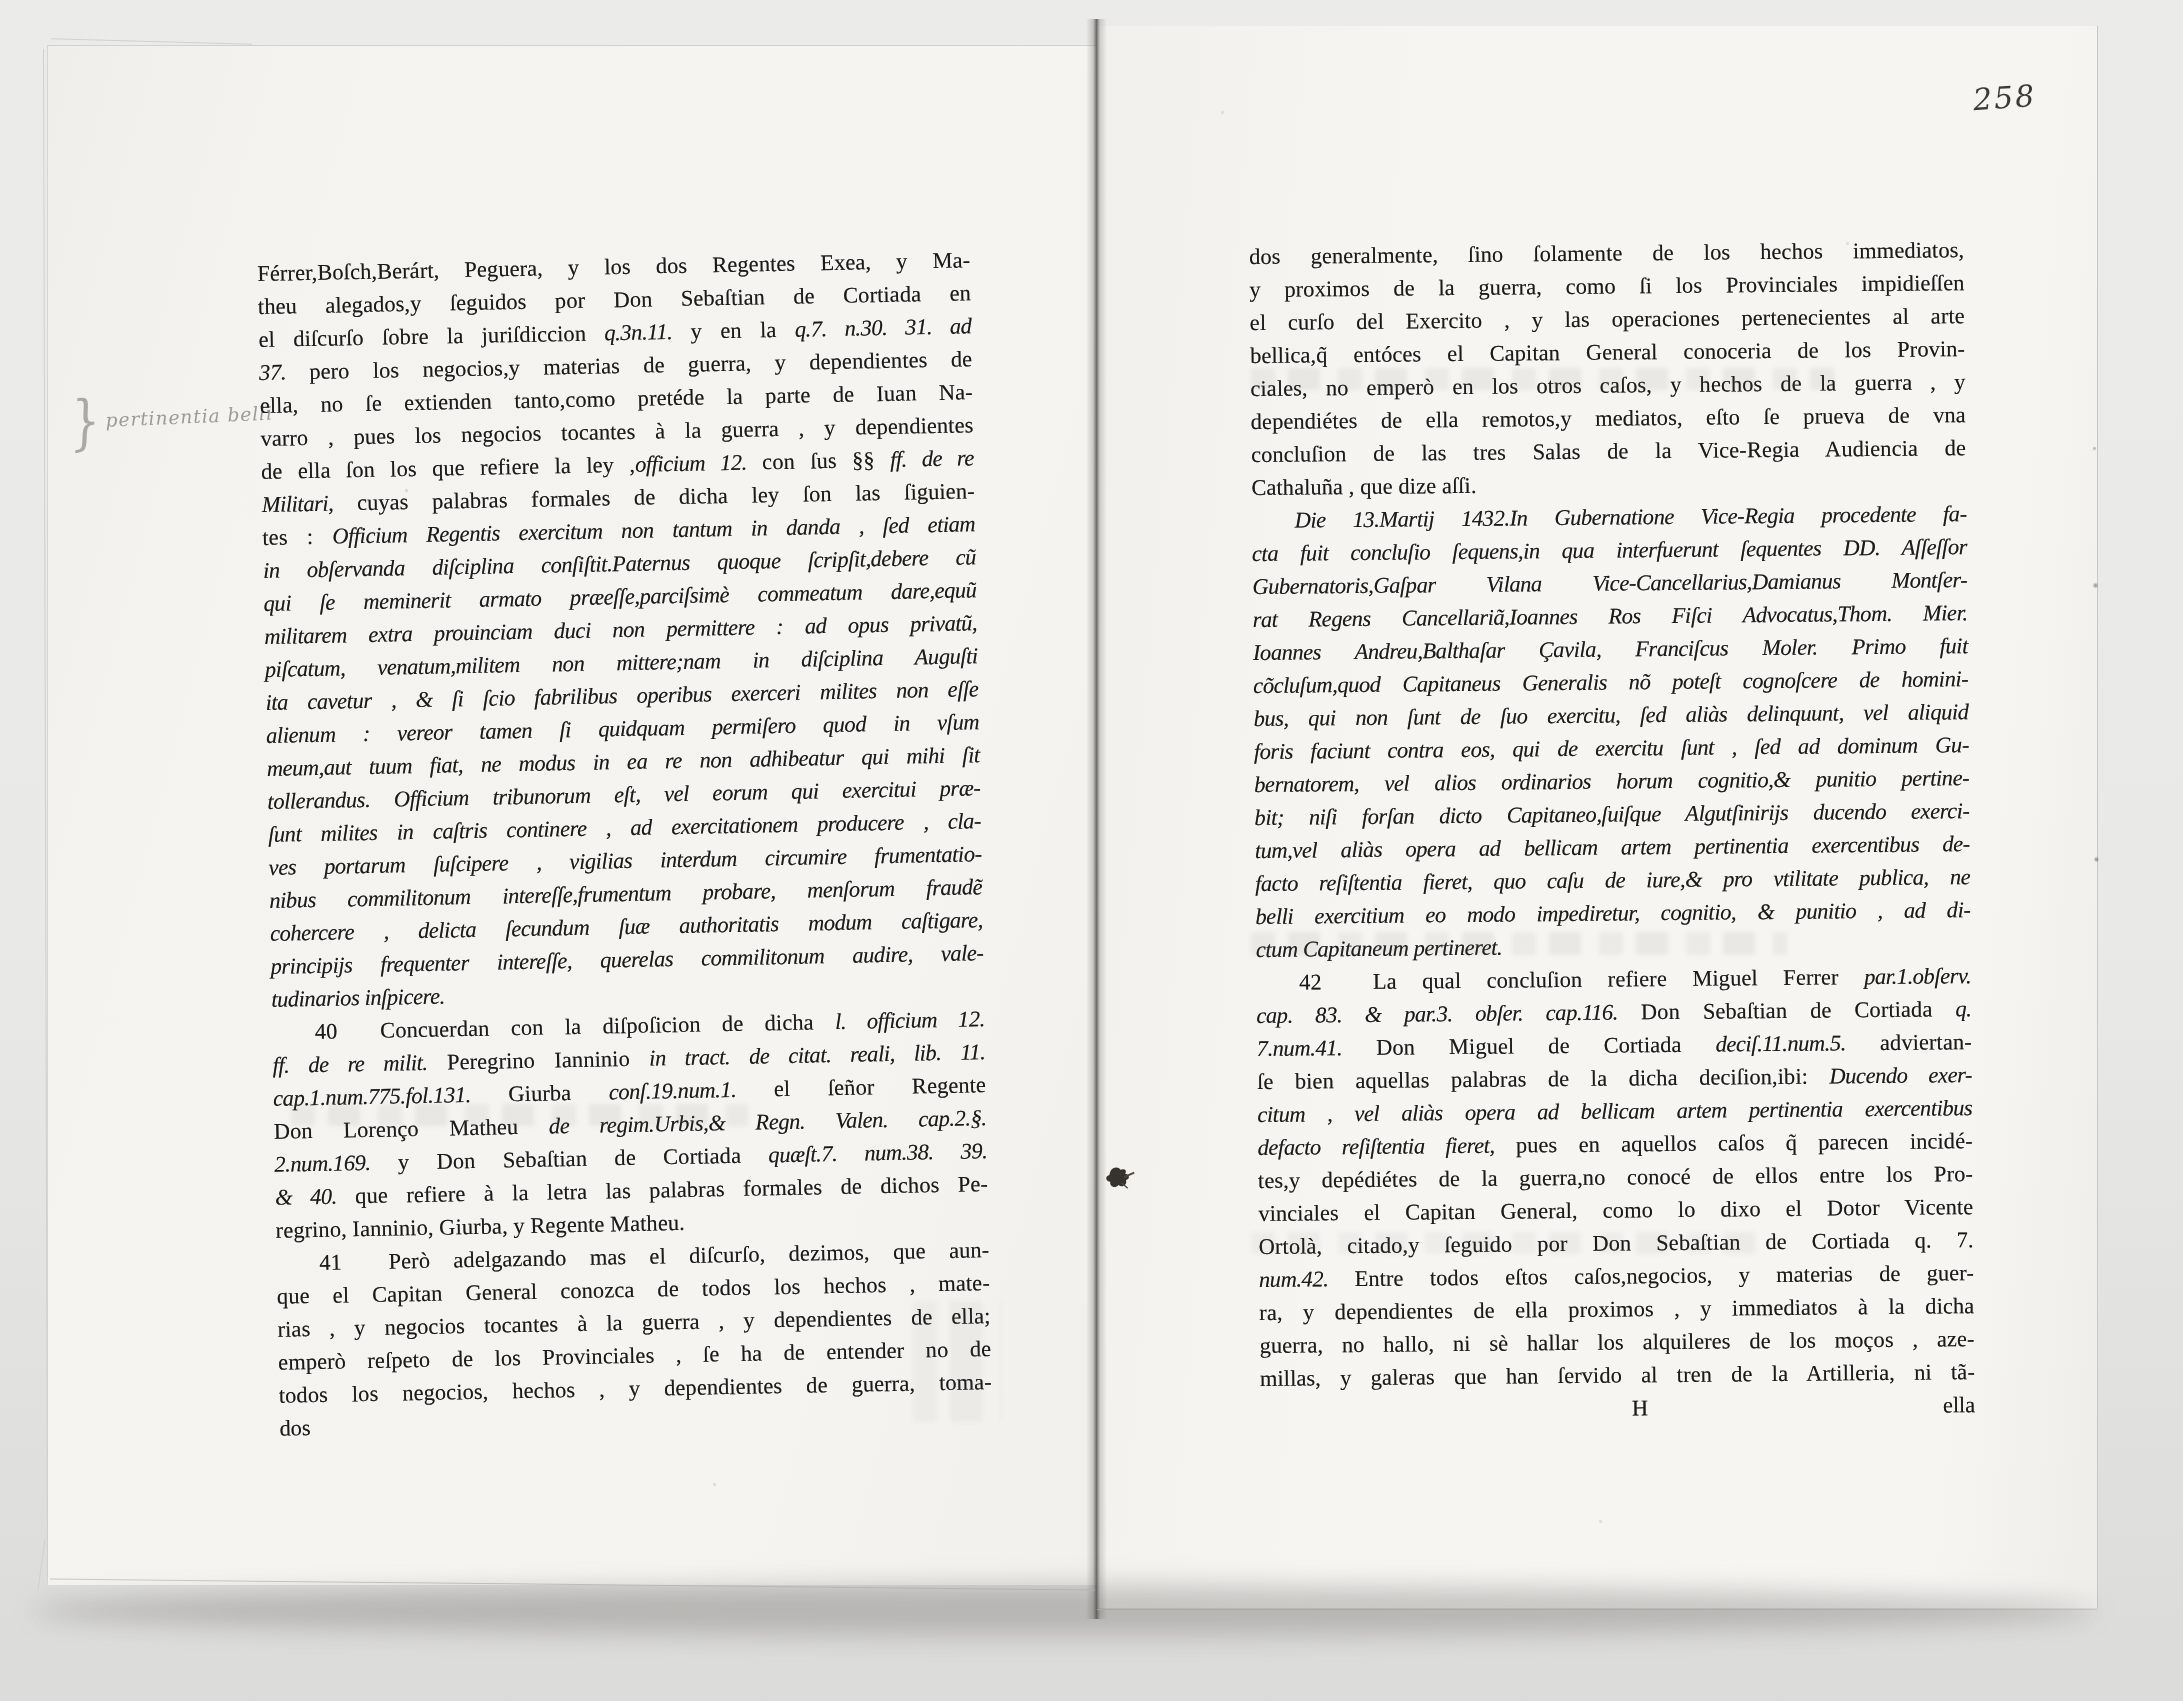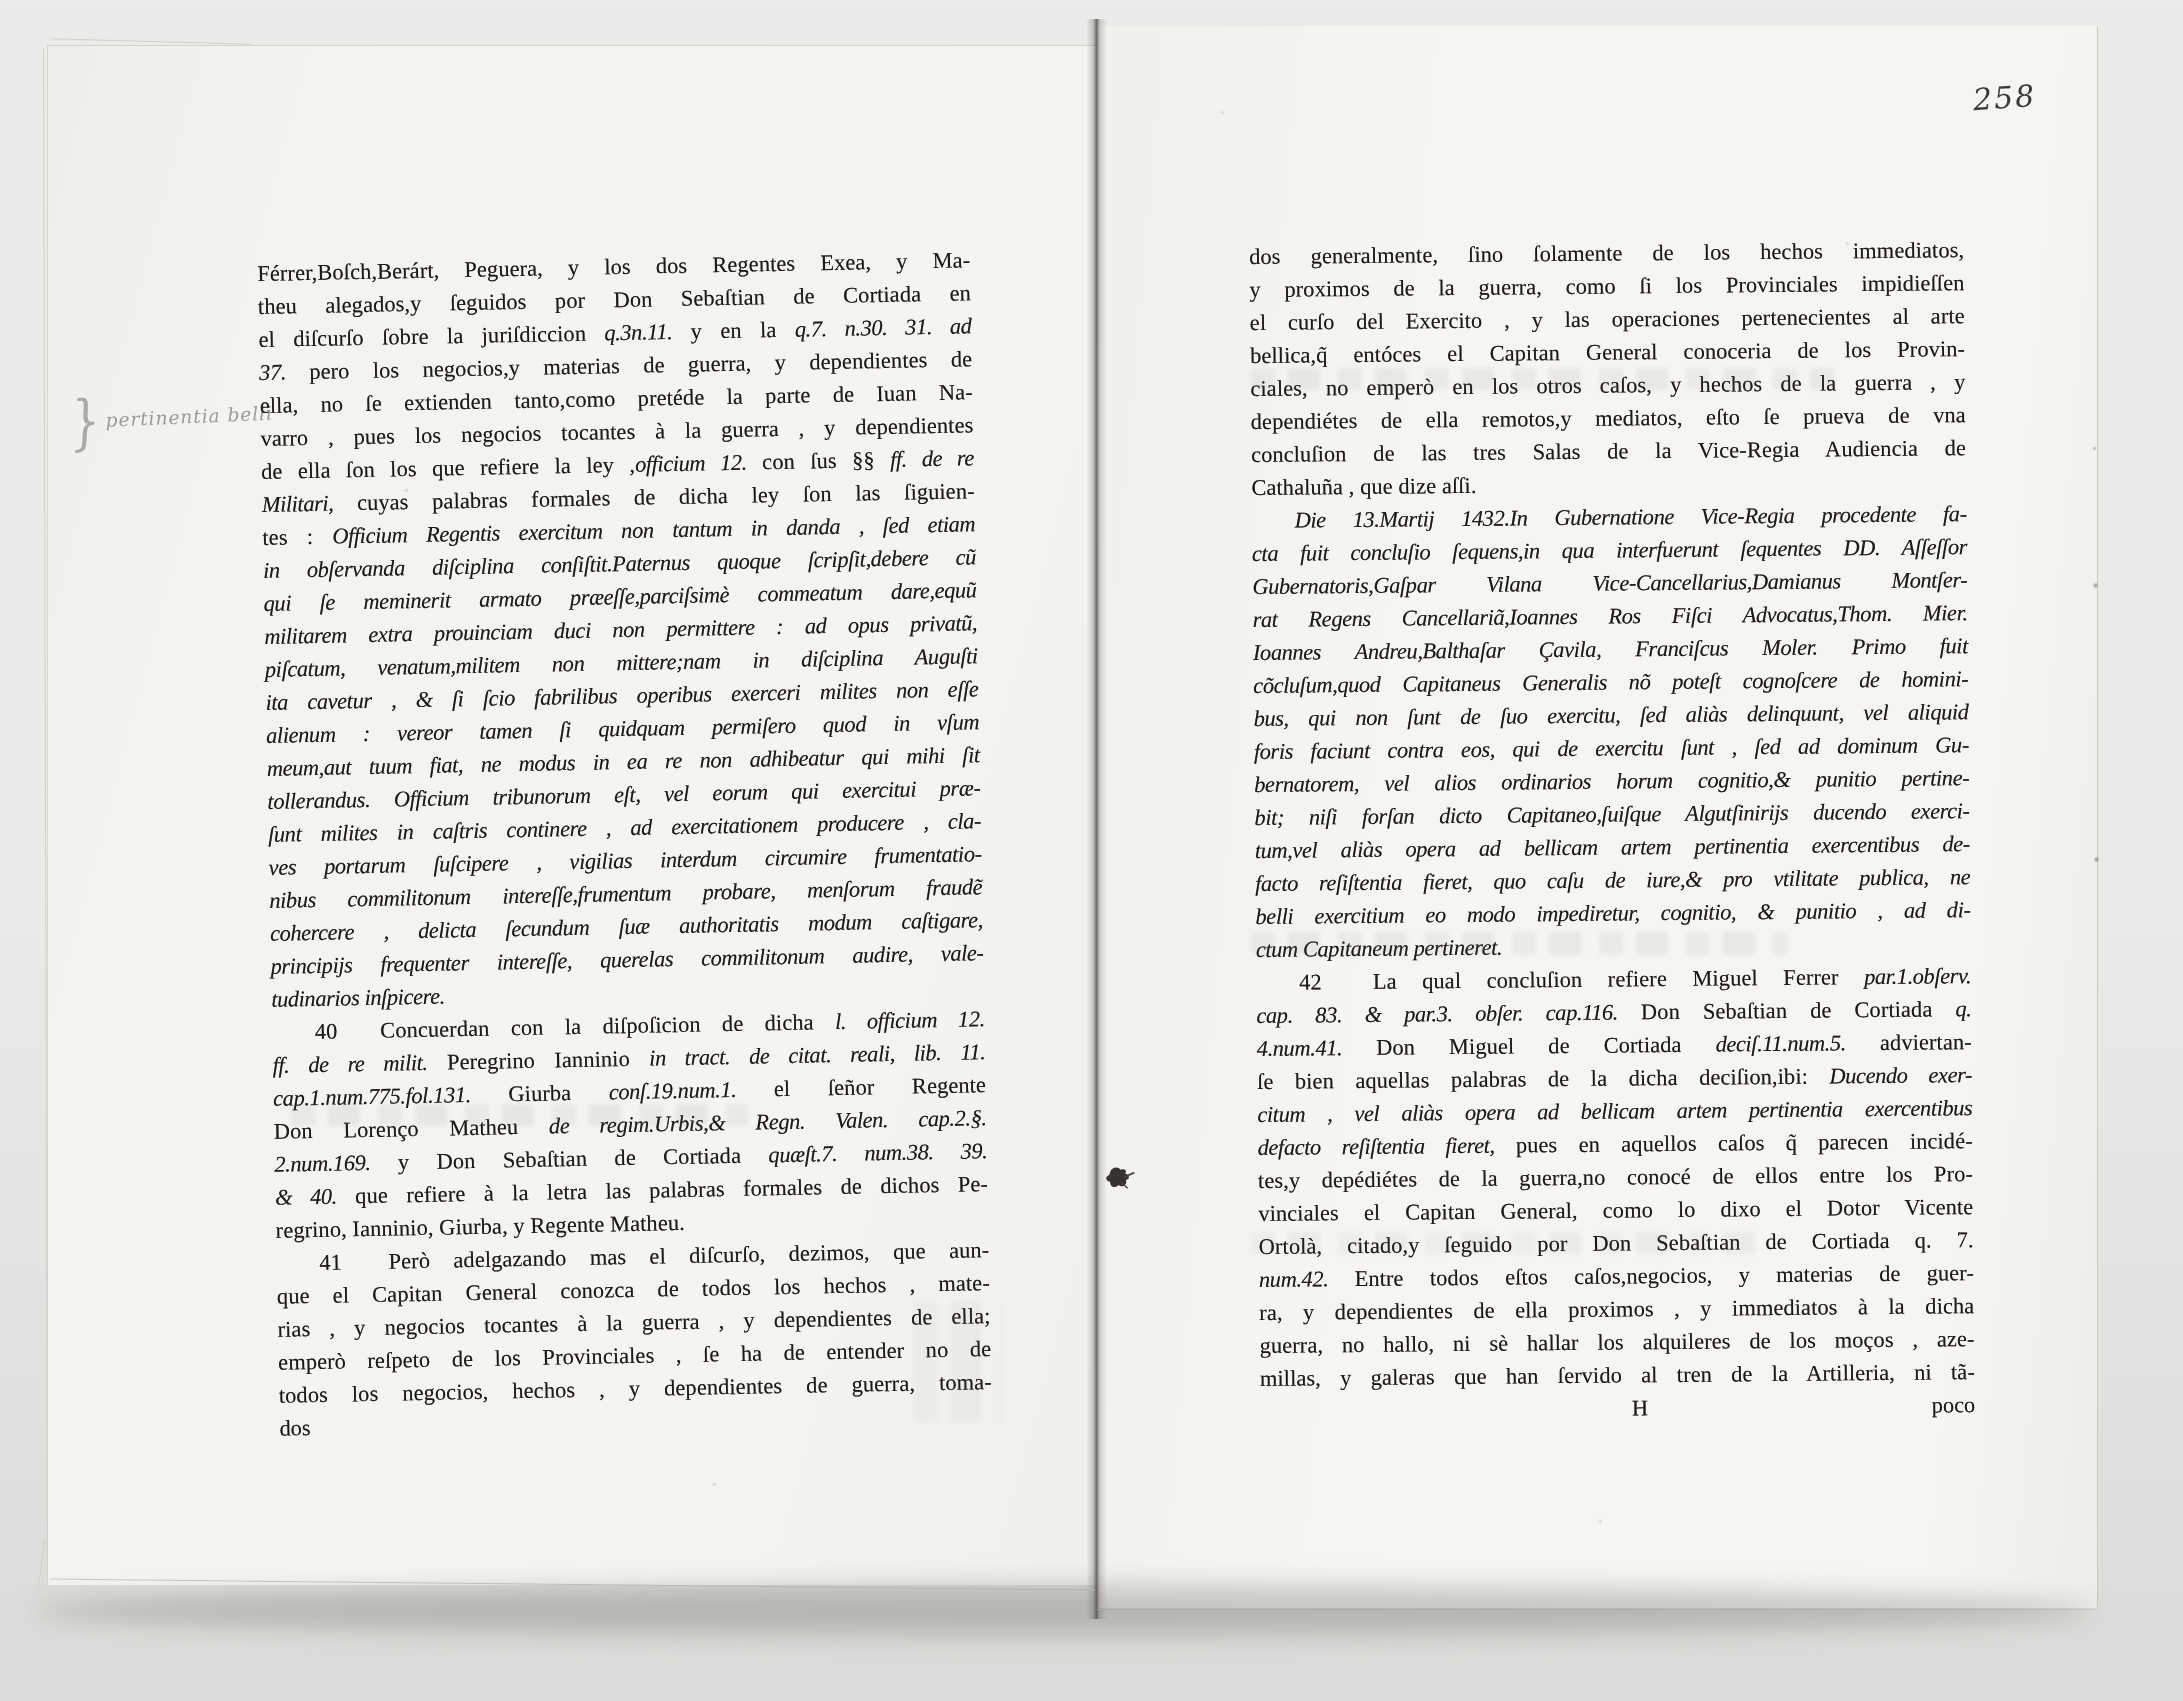--- a/index.html
+++ b/index.html
@@ -159,35 +159,35 @@
           <div class="tline"><span class="it">bernatorem, vel alios ordinarios horum cognitio,&amp; punitio pertine-</span></div>
           <div class="tline"><span class="it">bit; niſi forſan dicto Capitaneo,ſuiſque Algutſinirijs ducendo exerci-</span></div>
           <div class="tline"><span class="it">tum,vel aliàs opera ad bellicam artem pertinentia exercentibus de-</span></div>
           <div class="tline"><span class="it">facto reſiſtentia fieret, quo caſu de iure,&amp; pro vtilitate publica, ne</span></div>
           <div class="tline"><span class="it">belli exercitium eo modo impediretur, cognitio, &amp; punitio , ad di-</span></div>
           <div class="tline endline"><span class="it">ctum Capitaneum pertineret.</span></div>
         </div>
         <div>
           <div class="tline indent"><span class="ro">42&nbsp;&nbsp;La qual concluſion refiere Miguel Ferrer </span><span class="it">par.1.obſerv.</span></div>
           <div class="tline"><span class="it">cap. 83. &amp; par.3. obſer. cap.116.</span><span class="ro"> Don Sebaſtian de Cortiada </span><span class="it">q.</span></div>
-          <div class="tline"><span class="it">4.num.41.</span><span class="ro"> Don Miguel de Cortiada </span><span class="it">deciſ.11.num.5.</span><span class="ro"> adviertan-</span></div>
+          <div class="tline"><span class="it">7.num.41.</span><span class="ro"> Don Miguel de Cortiada </span><span class="it">deciſ.11.num.5.</span><span class="ro"> adviertan-</span></div>
           <div class="tline"><span class="ro">ſe bien aquellas palabras de la dicha deciſion,ibi: </span><span class="it">Ducendo exer-</span></div>
           <div class="tline"><span class="it">citum , vel aliàs opera ad bellicam artem pertinentia exercentibus</span></div>
           <div class="tline"><span class="it">defacto reſiſtentia fieret,</span><span class="ro"> pues en aquellos caſos q̃ parecen incidé-</span></div>
           <div class="tline"><span class="ro">tes,y depédiétes de la guerra,no conocé de ellos entre los Pro-</span></div>
           <div class="tline"><span class="ro">vinciales el Capitan General, como lo dixo el Dotor Vicente</span></div>
           <div class="tline"><span class="ro">Ortolà, citado,y ſeguido por Don Sebaſtian de Cortiada q. 7.</span></div>
           <div class="tline"><span class="it">num.42.</span><span class="ro"> Entre todos eſtos caſos,negocios, y materias de guer-</span></div>
           <div class="tline"><span class="ro">ra, y dependientes de ella proximos , y immediatos à la dicha</span></div>
           <div class="tline"><span class="ro">guerra, no hallo, ni sè hallar los alquileres de los moços , aze-</span></div>
           <div class="tline"><span class="ro">millas, y galeras que han ſervido al tren de la Artilleria, ni tã-</span></div>
         </div>
         <div class="sigline">
           <span class="sig">H</span>
-          <span class="catch">poco</span>
+          <span class="catch">ella</span>
         </div>
       </div>
     <div class="ghost" style="left:154px;top:342px;width:583px;height:21.5px;"></div>
     <div class="ghost" style="left:154px;top:906px;width:536px;height:23px;"></div>
     <div class="ghost" style="left:154px;top:1206px;width:513px;height:21.5px;opacity:.45;"></div>
   </div>
 
   <div class="gutter"></div>
 
   <svg class="speck-svg" width="36" height="31" viewBox="0 0 78 66">

